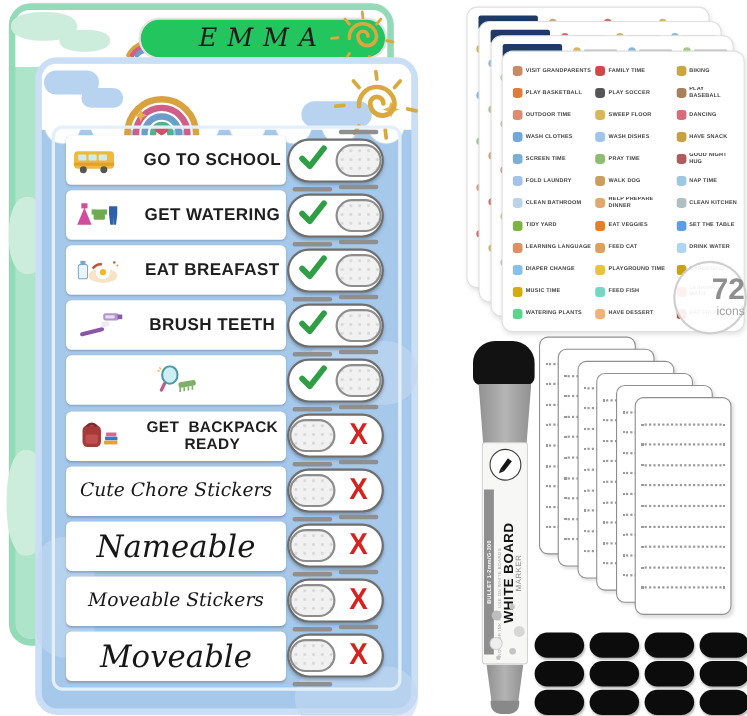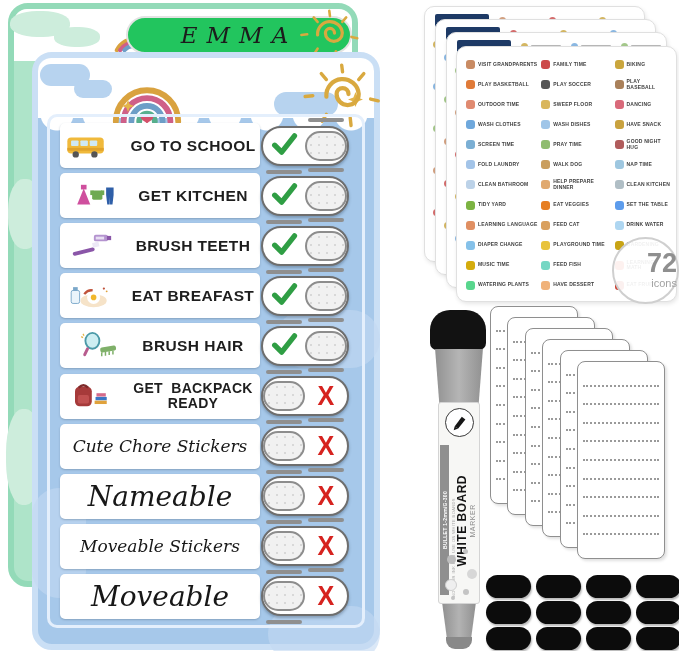--- a/index.html
+++ b/index.html
@@ -238,49 +238,21 @@
             <span class="chore-icon">
               <svg width="44" height="28" viewBox="0 0 46 30">
                 <rect x="9" y="3" width="6" height="5" fill="#cf4f9e"></rect>
                 <path d="M5 24 L12 7 L19 24 Z" fill="#cf4f9e"></path>
                 <rect x="21" y="9" width="11" height="10" rx="1.5" fill="#6faa52"></rect>
                 <rect x="19" y="9" width="3.5" height="5" fill="#6faa52"></rect>
                 <rect x="30.5" y="9" width="3.5" height="5" fill="#6faa52"></rect>
                 <path d="M36 6 h8 v8 l-1.2 10 h-2.6 l-0.2 -8 l-0.2 8 h-2.6 l-1.2 -10 z" fill="#2f5fa8"></path>
               </svg>
             </span>
-            <span class="lbl-print">GET KITCHEN</span>
-          </div>
-          <div class="slider-wrap">
-            <div class="track track-top"></div>
-            <div class="slider-cap">
-              <div class="slider-half">
-                <span><svg width="28" height="28" viewBox="0 0 24 24">
-                    <path d="M4 13 l6 6 L21 5" stroke="#2f9e44" stroke-width="4.5" fill="none" stroke-linecap="round" stroke-linejoin="round"></path>
-                  </svg></span>
-              </div>
-              <div class="slider-half">
-                <div class="slider-knob"></div>
-              </div>
-            </div>
-            <div class="track track-bottom"></div>
-          </div>
-        </div>
-        <div class="chore-row">
-          <div class="chore-box">
-            <span class="chore-icon">
-              <svg width="44" height="28" viewBox="0 0 46 30">
-                <rect x="2" y="22" width="24" height="4" rx="2" transform="rotate(-14 2 22)" fill="#8a56a8"></rect>
-                <rect x="23" y="12" width="7" height="5" transform="rotate(-14 23 12)" fill="#ece8f6"></rect>
-                <rect x="25" y="3" width="15" height="7" rx="2" fill="#b493cf"></rect>
-                <rect x="39" y="4.2" width="4.5" height="4.5" fill="#8a56a8"></rect>
-                <rect x="27" y="5" width="9" height="3" fill="#e7def2"></rect>
-              </svg>
-            </span>
-            <span class="lbl-print">BRUSH TEETH</span>
+            <span class="lbl-print">GET WATERING</span>
           </div>
           <div class="slider-wrap">
             <div class="track track-top"></div>
             <div class="slider-cap">
               <div class="slider-half">
                 <span><svg width="28" height="28" viewBox="0 0 24 24">
                     <path d="M4 13 l6 6 L21 5" stroke="#2f9e44" stroke-width="4.5" fill="none" stroke-linecap="round" stroke-linejoin="round"></path>
                   </svg></span>
               </div>
               <div class="slider-half">
@@ -318,28 +290,55 @@
                 <div class="slider-knob"></div>
               </div>
             </div>
             <div class="track track-bottom"></div>
           </div>
         </div>
         <div class="chore-row">
           <div class="chore-box">
             <span class="chore-icon">
               <svg width="44" height="28" viewBox="0 0 46 30">
+                <rect x="2" y="22" width="24" height="4" rx="2" transform="rotate(-14 2 22)" fill="#8a56a8"></rect>
+                <rect x="23" y="12" width="7" height="5" transform="rotate(-14 23 12)" fill="#ece8f6"></rect>
+                <rect x="25" y="3" width="15" height="7" rx="2" fill="#b493cf"></rect>
+                <rect x="39" y="4.2" width="4.5" height="4.5" fill="#8a56a8"></rect>
+                <rect x="27" y="5" width="9" height="3" fill="#e7def2"></rect>
+              </svg>
+            </span>
+            <span class="lbl-print">BRUSH TEETH</span>
+          </div>
+          <div class="slider-wrap">
+            <div class="track track-top"></div>
+            <div class="slider-cap">
+              <div class="slider-half">
+                <span><svg width="28" height="28" viewBox="0 0 24 24">
+                    <path d="M4 13 l6 6 L21 5" stroke="#2f9e44" stroke-width="4.5" fill="none" stroke-linecap="round" stroke-linejoin="round"></path>
+                  </svg></span>
+              </div>
+              <div class="slider-half">
+                <div class="slider-knob"></div>
+              </div>
+            </div>
+            <div class="track track-bottom"></div>
+          </div>
+        </div>
+        <div class="chore-row">
+          <div class="chore-box">
+            <span class="chore-icon">
+              <svg width="44" height="28" viewBox="0 0 46 30">
                 <ellipse cx="17" cy="9.5" rx="7.5" ry="8.5" fill="#cdeef2" stroke="#4b9aa8" stroke-width="2"></ellipse>
                 <rect x="11" y="16" width="3.2" height="10" rx="1.6" transform="rotate(26 11 16)" fill="#b85c8e"></rect>
                 <rect x="25" y="17" width="17" height="5.5" rx="2" transform="rotate(-10 25 17)" fill="#7fb069"></rect>
                 <path d="M27 22 v4 M31 21.4 v4 M35 20.7 v4 M39 20 v4" stroke="#7fb069" stroke-width="1.6"></path>
                 <path d="M7 2 l1 2 M5 5 l2 1" stroke="#e3b54a" stroke-width="1.4"></path>
               </svg>
             </span>
-            <span class="lbl-print">BRUSH HAIR</span>
           </div>
           <div class="slider-wrap">
             <div class="track track-top"></div>
             <div class="slider-cap">
               <div class="slider-half">
                 <span><svg width="28" height="28" viewBox="0 0 24 24">
                     <path d="M4 13 l6 6 L21 5" stroke="#2f9e44" stroke-width="4.5" fill="none" stroke-linecap="round" stroke-linejoin="round"></path>
                   </svg></span>
               </div>
               <div class="slider-half">

